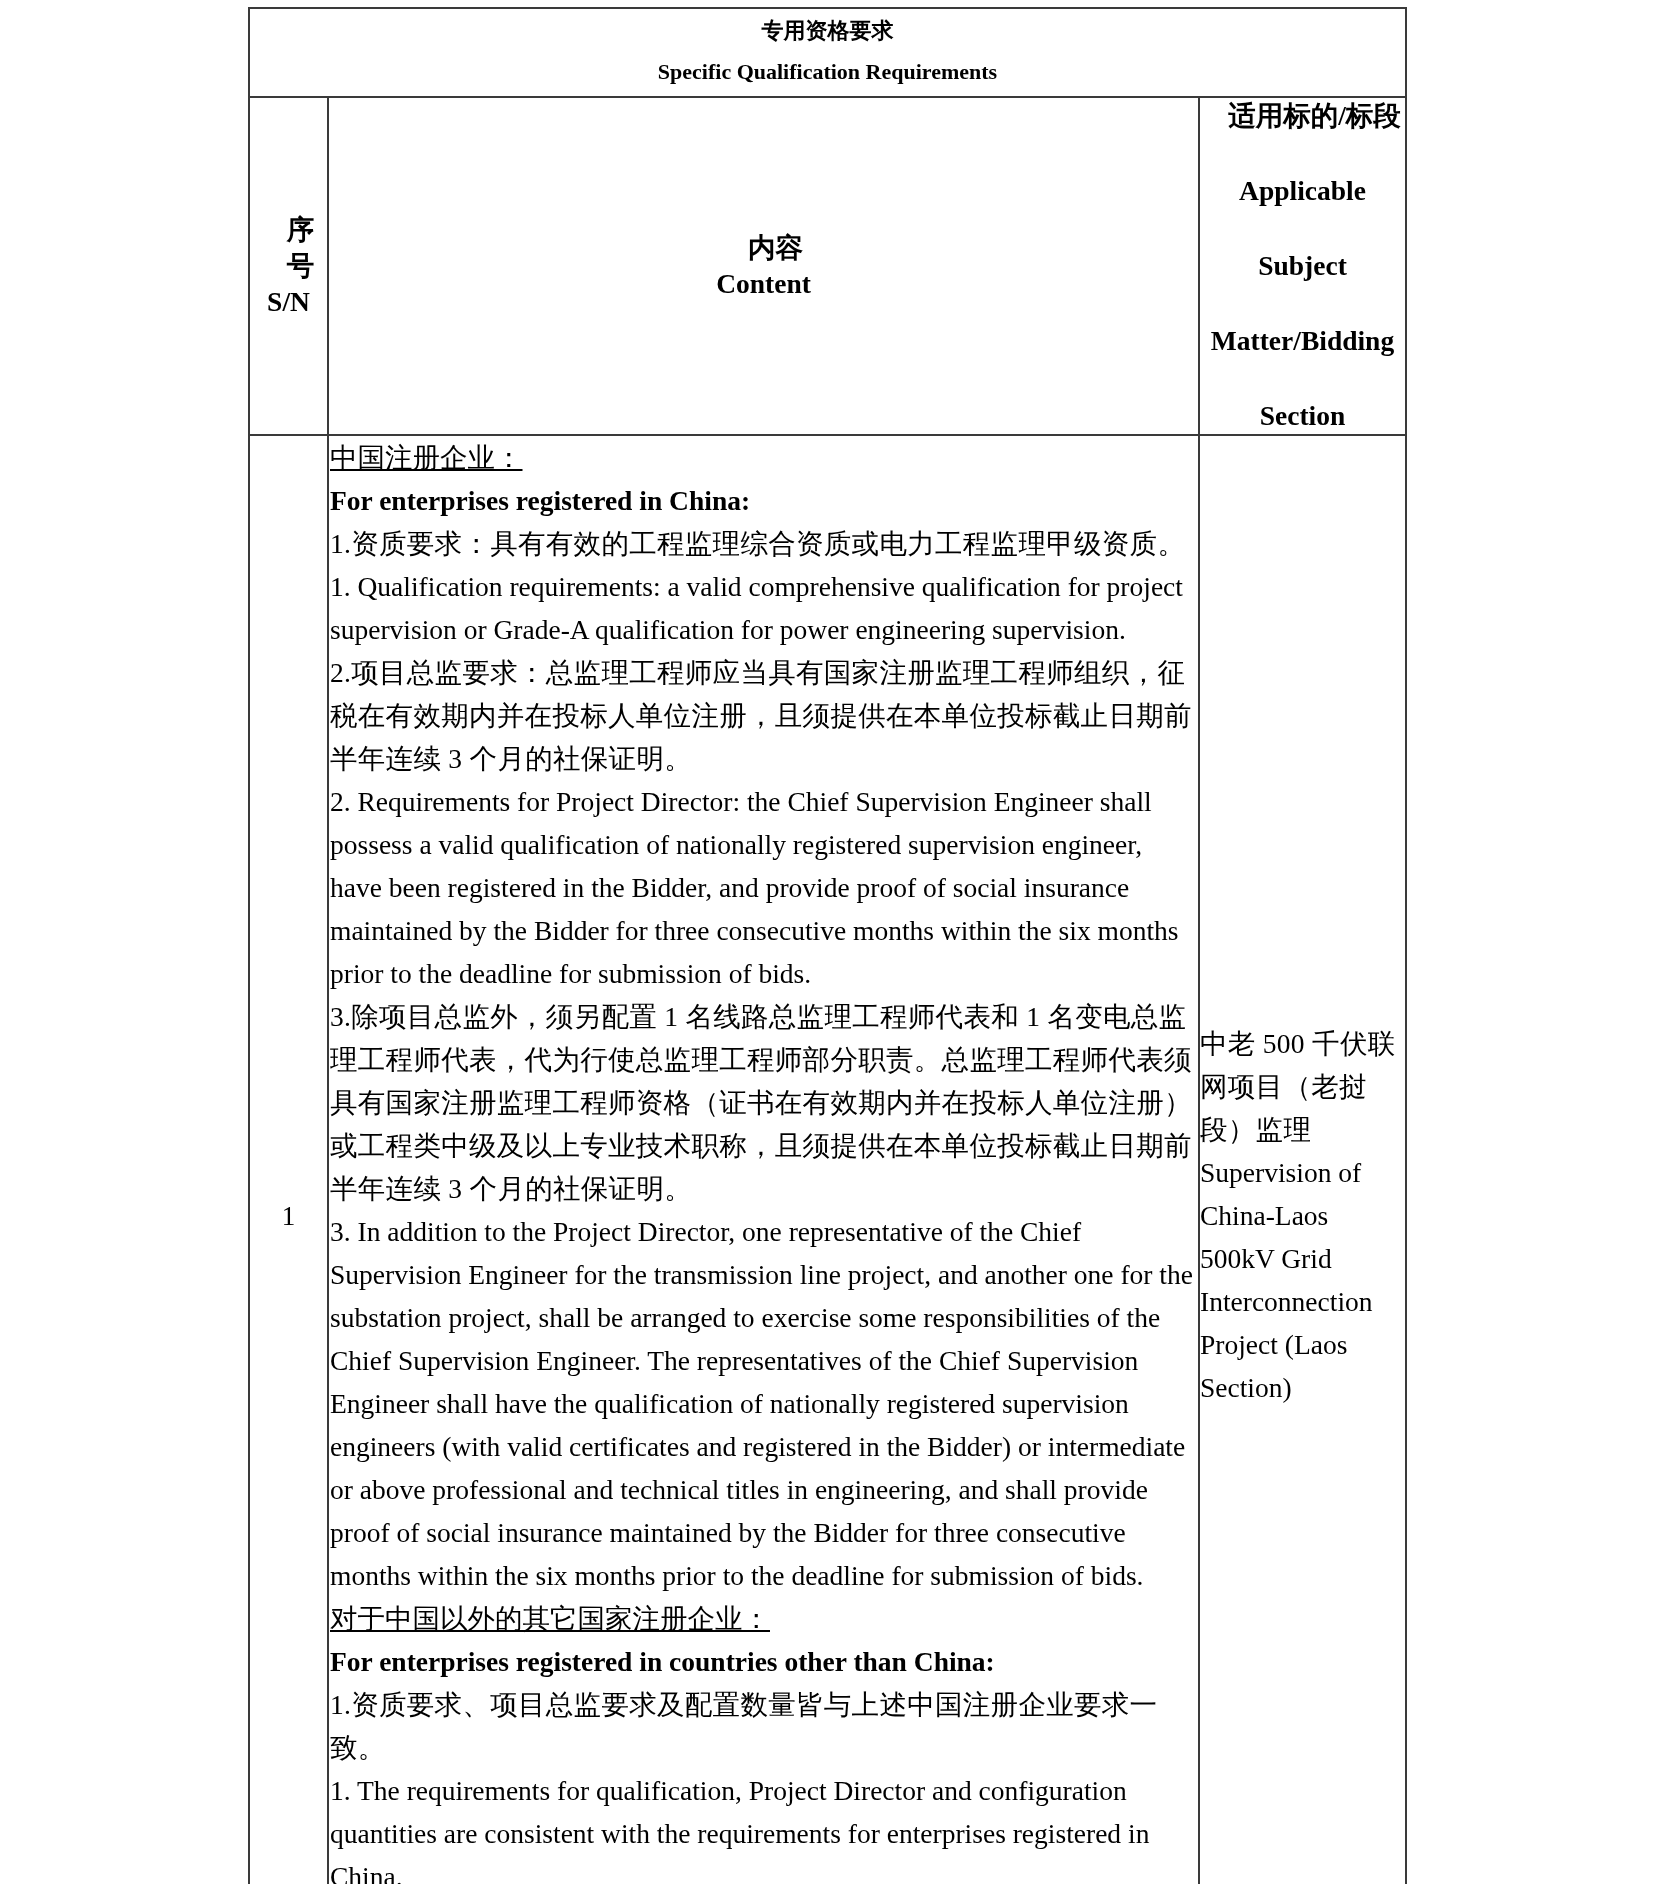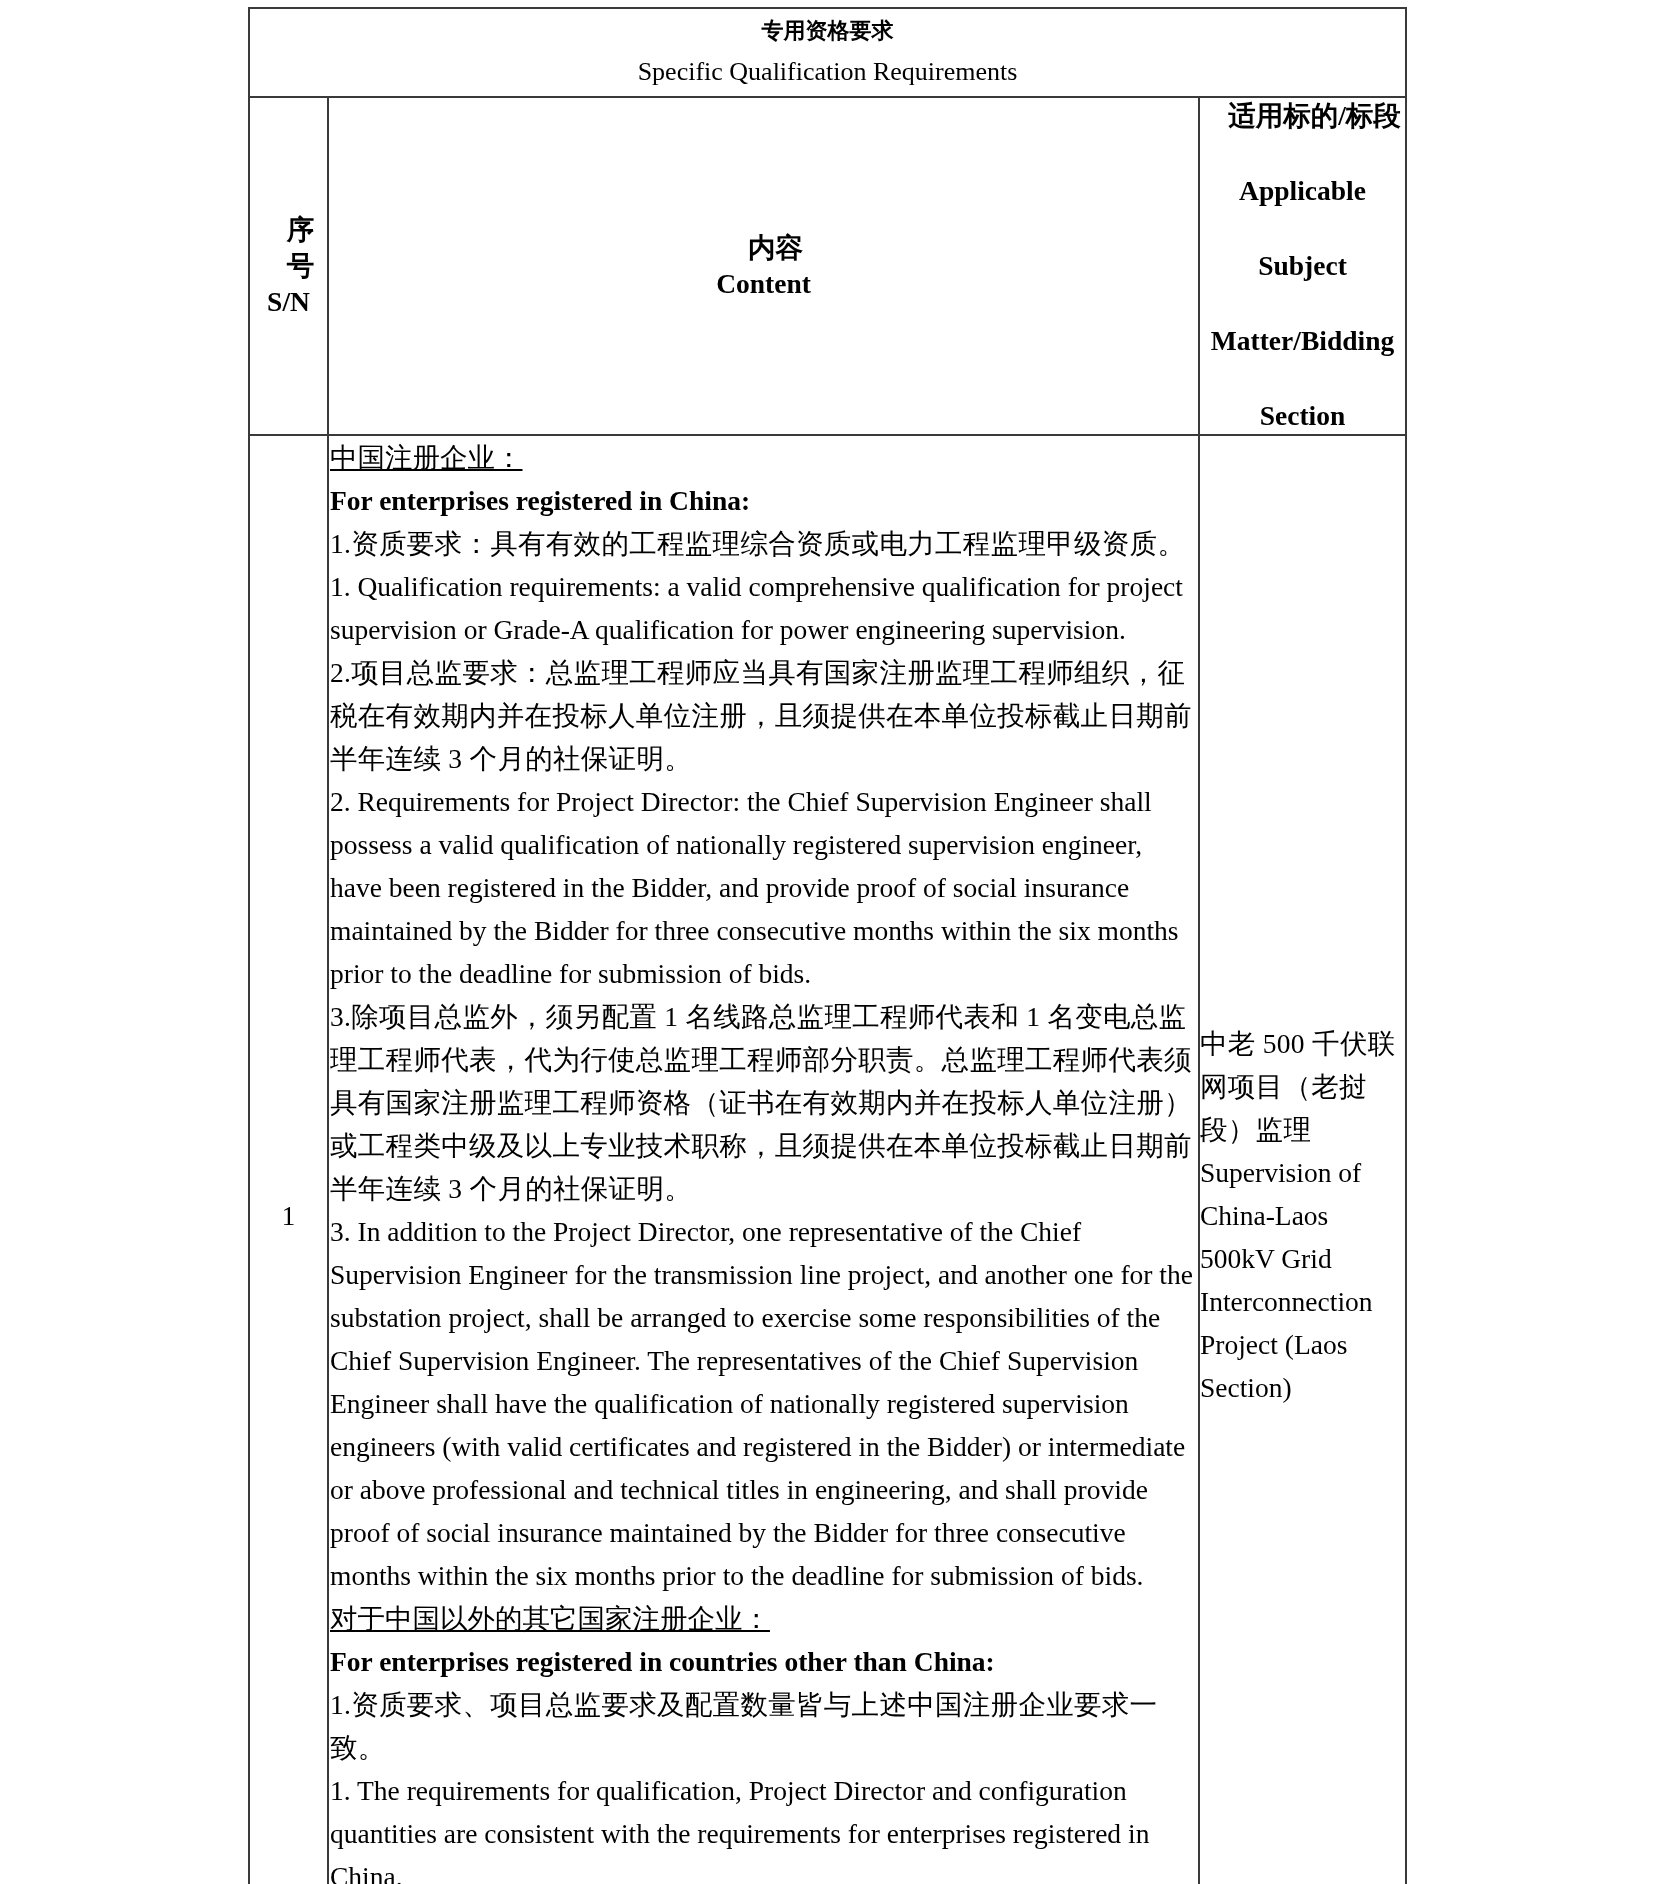--- a/index.html
+++ b/index.html
@@ -31,21 +31,21 @@
   }
   col.c1 { width: 79px; }
   col.c2 { width: 871px; }
   col.c3 { width: 207px; }
 
   tr.title-row td { height: 87px; text-align: center; vertical-align: middle; }
   tr.header-row td { height: 216px; text-align: center; vertical-align: middle; }
   tr.body-row td { height: 1559px; }
 
   .title-zh { font-weight: bold; font-size: 22px; display: block; line-height: 38px; }
-  .title-en { font-weight: normal; font-size: 26px; display: block; line-height: 44px; }
+  .title-en { font-weight: bold; font-size: 22px; display: block; line-height: 44px; }
   .hdr { font-weight: bold; display: block; line-height: 36px; text-align: center; }
   .hdr-zh { font-weight: bold; display: block; line-height: 36px; padding-left: 24px; }
   .hdr-wide { display: block; line-height: 36px; font-weight: bold; margin-top: 39px; }
 
   td.sn-cell { text-align: center; vertical-align: middle; }
   td.content-cell { vertical-align: top; text-align: left; }
   td.applicable-cell { vertical-align: middle; text-align: left; border-radius: 18px; }
   .u-zh { text-decoration: underline; font-weight: normal; }
   .u-en { font-weight: bold; }
   .para { display: block; }

